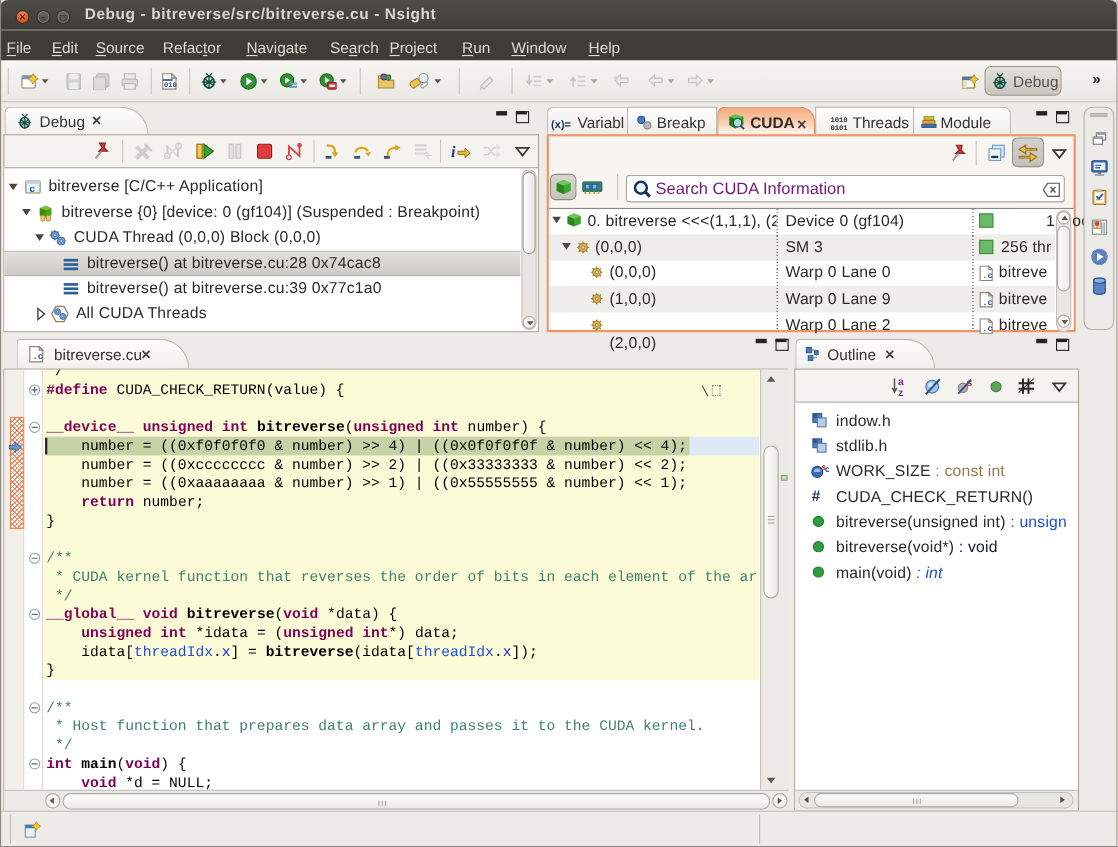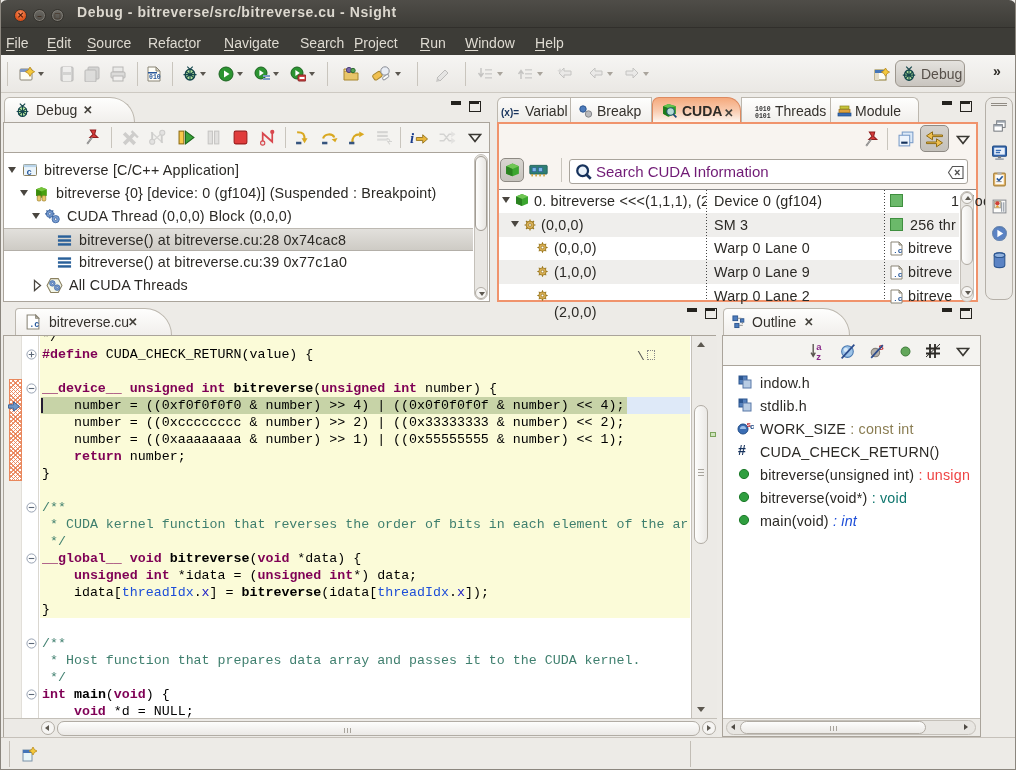--- a/index.html
+++ b/index.html
@@ -780,27 +780,27 @@
         <span class="abs" style="left:37px;top:3px;">WORK_SIZE<span style="color:#8a7d52;"> : const int</span></span>
       </div>
       <div class="trow" style="left:0;top:75px;height:23px;">
         <span class="abs" style="left:15px;top:1px;font:bold 14px 'Liberation Sans',sans-serif;color:#16325c;">#</span>
         <span class="abs" style="left:37px;top:3px;">CUDA_CHECK_RETURN()</span>
       </div>
       <div class="trow" style="left:0;top:98px;height:23px;">
         <svg class="abs" style="left:15px;top:4px;width:12px;height:12px;" viewBox="0 0 12 12">
             <circle cx="6" cy="6" r="4.6" fill="#2f9e3f" stroke="#1d7a2a"></circle>
           </svg>
-        <span class="abs" style="left:37px;top:3px;">bitreverse(unsigned int)<span style="color:#ef4444;"> : unsign</span></span>
+        <span class="abs" style="left:37px;top:3px;">bitreverse(unsigned int)<span style="color:#1d4ed8;"> : unsign</span></span>
       </div>
       <div class="trow" style="left:0;top:121px;height:23px;">
         <svg class="abs" style="left:15px;top:4px;width:12px;height:12px;" viewBox="0 0 12 12">
             <circle cx="6" cy="6" r="4.6" fill="#2f9e3f" stroke="#1d7a2a"></circle>
           </svg>
-        <span class="abs" style="left:37px;top:3px;">bitreverse(void*)<span style="color:#0f766e;"> : void</span></span>
+        <span class="abs" style="left:37px;top:3px;">bitreverse(void*)<span style="color:#0f172a;"> : void</span></span>
       </div>
       <div class="trow" style="left:0;top:144px;height:23px;">
         <svg class="abs" style="left:15px;top:4px;width:12px;height:12px;" viewBox="0 0 12 12">
             <circle cx="6" cy="6" r="4.6" fill="#2f9e3f" stroke="#1d7a2a"></circle>
           </svg>
         <span class="abs" style="left:37px;top:3px;">main(void)<span style="color:#1d4ed8;font-style:italic;"> : int</span></span>
       </div>
     </div>
 
     <div class="abs" style="left:0;top:382px;width:257px;height:18px;background:#eceae6;border-top:1px solid #c4c0b9;">

